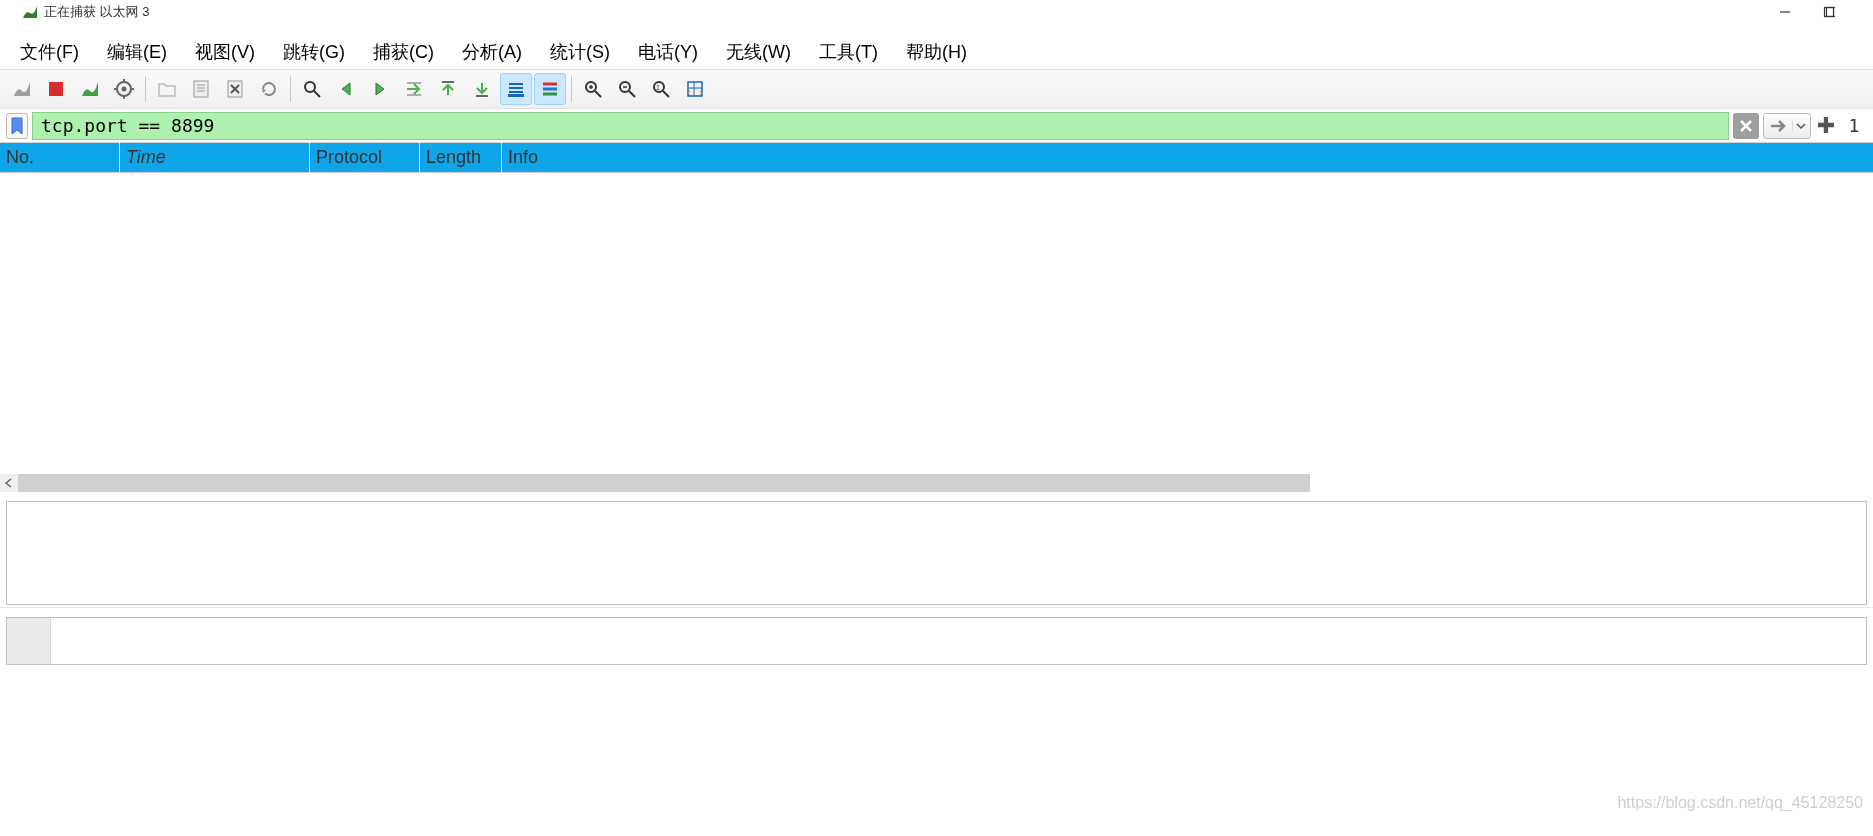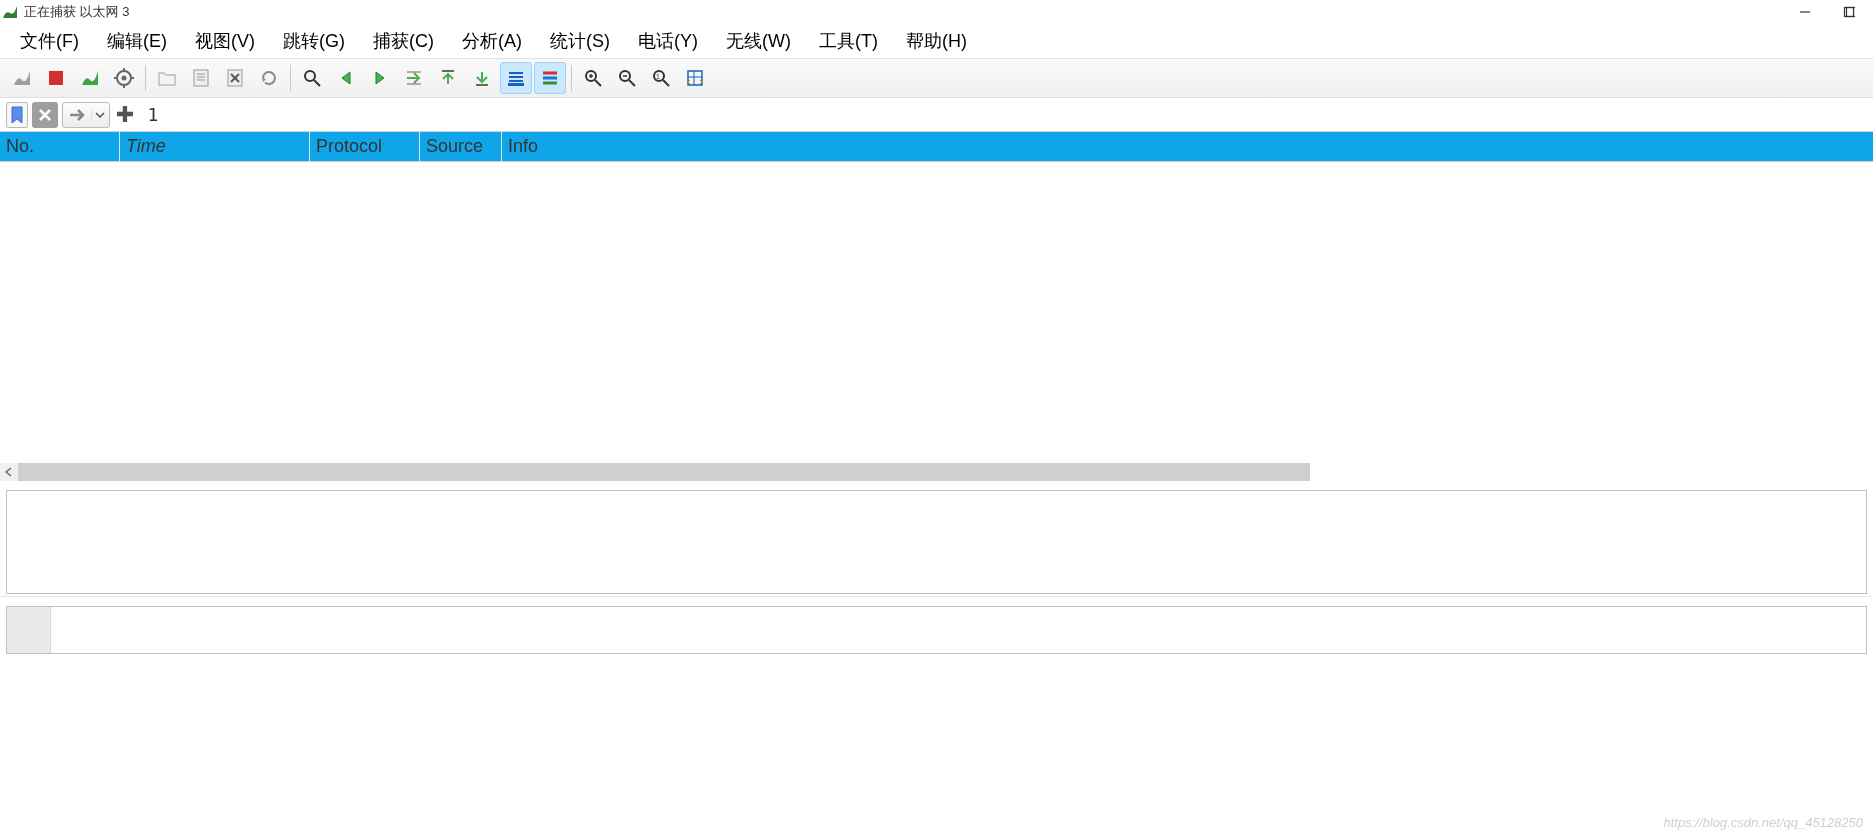--- a/index.html
+++ b/index.html
@@ -1,25 +1,25 @@
 <!DOCTYPE html>
 <html><head>
 <meta charset="utf-8">
 <style>
   * { box-sizing: border-box; margin: 0; padding: 0; font-family: "Microsoft YaHei", "SimSun", sans-serif; }
   html, body { width: 1873px; height: 836px; background: #fff; overflow: hidden; }
 
   
-  .titlebar { height: 24px; display: flex; align-items: center; padding: 0 2px; background: #fff; font-size: 13px; color: #333; }
+  .titlebar { height: 24px; display: flex; align-items: center; padding: 0 22px; background: #fff; font-size: 13px; color: #333; }
   .titlebar .app-icon { width: 16px; height: 16px; margin-right: 6px; }
   .titlebar .spacer { flex: 1; }
   .titlebar .win-btn { width: 44px; height: 24px; display: flex; align-items: center; justify-content: center; }
 
   
-  .menubar { height: 34px; display: flex; align-items: center; padding: 0 6px; font-size: 18px; color: #000; }
+  .menubar { height: 34px; display: flex; align-items: center; padding: 0 6px; font-size: 18px; color: #000; margin-top: 11px; }
   .menubar .menu-item { padding: 4px 14px; cursor: default; }
 
   
   .toolbar { height: 40px; border-top: 1px solid #e0e0e0; border-bottom: 1px solid #e0e0e0; background: linear-gradient(#fafafa,#f0f0f0); display: flex; align-items: center; padding: 0 6px; gap: 2px; }
   .toolbar .tbtn { width: 32px; height: 32px; display: flex; align-items: center; justify-content: center; border: 1px solid transparent; border-radius: 3px; }
   .toolbar .tbtn.active { background:#cce8ff; border-color:#99d1ff; }
   .toolbar .sep { width: 1px; height: 26px; background: #c8c8c8; margin: 0 3px; }
 
   
   .filterbar { height: 34px; border-bottom: 1px solid #d0d0d0; display: flex; align-items: center; padding: 2px 6px; gap:4px; background:#fff; }
@@ -52,21 +52,21 @@
   .hscroll .track { flex:1; height:18px; background:#fff; position:relative; }
   .hscroll .thumb { position:absolute; left:0; top:0; height:18px; width:1292px; background:#cfcfcf; }
 
   
   .pane-splitter { height:8px; background:#fff; border-top:1px solid #e8e8e8; }
   .pane { border:1px solid #bfbfbf; background:#fff; }
   .pane.details { height:104px; margin:2px 6px 2px 6px; }
   .pane.bytes { height:48px; margin:2px 6px 2px 6px; display:flex; }
   .pane.bytes .tab { width:44px; background:#eaeaea; border-right:1px solid #d6d6d6; }
 
-  .watermark { position:absolute; right:10px; bottom:6px; font-size:13px; color:rgba(160,160,160,.5); font-family: sans-serif; font-style: italic;}
+  .watermark { position:absolute; right:10px; bottom:24px; font-size:16px; color:rgba(160,160,160,.5); font-family: sans-serif;}
 </style>
 </head>
 <body>
 
 <div class="titlebar">
   <span class="app-icon">
     <svg viewBox="0 0 16 16" width="16" height="16">
         <path d="M1 14 Q4 6 8 9 Q12 12 15 2 L15 14 Z" fill="#2e7d32"></path>
       </svg>
   </span>
@@ -237,20 +237,21 @@
       </svg>
     </div>
 </div>
 
 <div class="filterbar">
   <div class="bookmark">
     <svg width="14" height="18">
         <path d="M2 1h10v16l-5-4-5 4z" fill="#5b8def" stroke="#3a6fd8"></path>
       </svg>
   </div>
+  <input class="filter-input" value="tcp.port == 8899" style="">
   <div class="clear-btn">
     <svg width="16" height="16">
         <line x1="3" y1="3" x2="13" y2="13" stroke="#fff" stroke-width="2.5"></line>
         <line x1="13" y1="3" x2="3" y2="13" stroke="#fff" stroke-width="2.5"></line>
       </svg>
   </div>
   <div class="arrow-btn">
     <div class="main">
         <svg width="20" height="14">
           <path d="M2 7h12M10 2l5 5-5 5" fill="none" stroke="#888" stroke-width="2.5"></path>
@@ -263,21 +264,21 @@
       </div>
   </div>
   <div class="plus-btn">✚</div>
   <div class="count">1</div>
 </div>
 
 <div class="packet-header">
   <div class="col no">No.</div>
   <div class="col time">Time</div>
   <div class="col proto">Protocol</div>
-  <div class="col len">Source</div>
+  <div class="col len">Length</div>
   <div class="col info">Info</div>
 </div>
 
 <div class="packet-body"></div>
 
 <div class="hscroll">
   <div class="arrow">
       <svg width="10" height="10">
         <path d="M7 1L2 5l5 4" fill="none" stroke="#666" stroke-width="1.5"></path>
       </svg>

